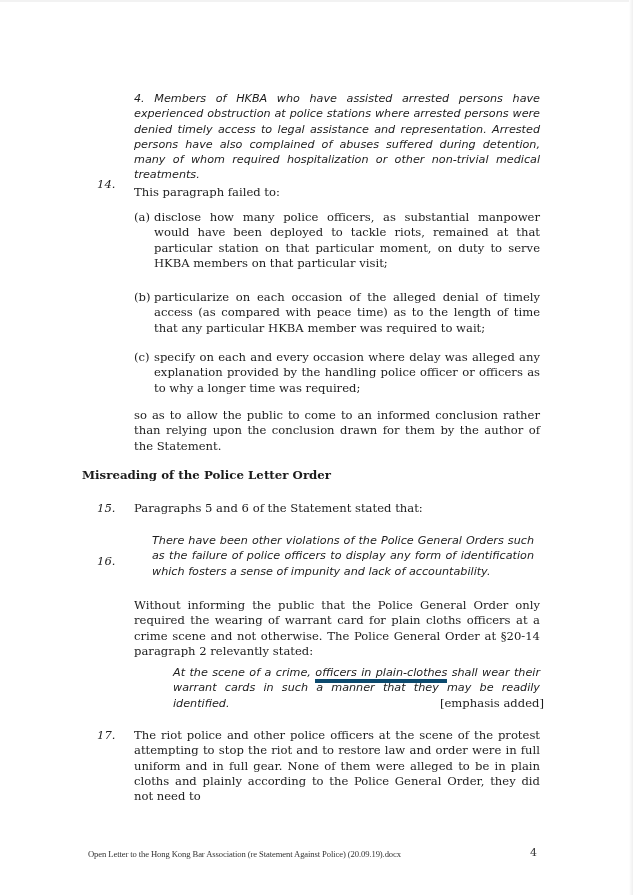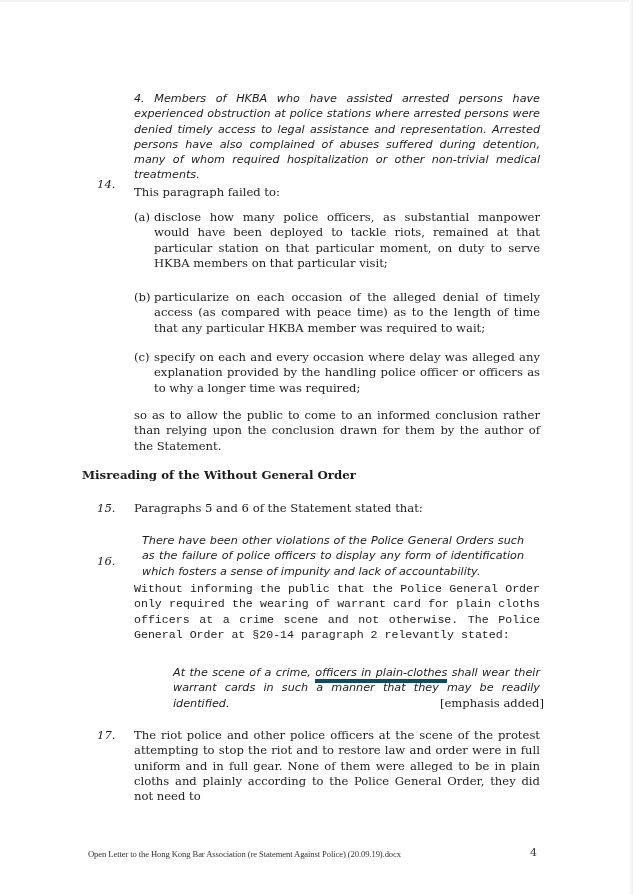--- a/index.html
+++ b/index.html
@@ -11,21 +11,21 @@
     .block { position: absolute; left: 134px; width: 406px; font-size: 11.6px; line-height: 15.3px;
              text-align: justify; }
     .quote-italic { font-family: "DejaVu Sans", "Liberation Sans", sans-serif; font-style: italic;
                     font-size: 11.2px; }
     .num { position: absolute; left: 97px; font-size: 11.6px; line-height: 15.3px; font-style: italic; }
     .item { position: absolute; left: 134px; width: 406px; font-size: 11.6px; line-height: 15.3px;
             text-align: justify; }
     .item .label { position: absolute; left: 0; top: 0; }
     .item .text { display: block; padding-left: 20px; text-indent: 0; }
     .heading { position: absolute; left: 82px; font-weight: bold; font-size: 11.8px; line-height: 15px; }
-    .blockquote { position: absolute; left: 142px; width: 382px; }
+    .blockquote { position: absolute; left: 152px; width: 382px; }
     .blockquote2 { position: absolute; left: 173px; width: 367px; }
     .underline { border-bottom: 4px solid #0c4a6e; }
     .right { position: absolute; right: 89px; font-size: 11.6px; line-height: 15px; text-align: right; }
     .footer { position: absolute; left: 88px; top: 849px; font-family: "Liberation Serif", serif;
               font-size: 8.6px; color: #333; letter-spacing: -0.1px; }
     .pagenum { position: absolute; left: 530px; top: 846px; font-size: 11px; color: #333; }
   </style>
 </head>
 <body>
 
@@ -44,28 +44,28 @@
 <div class="item" style="top:290px;">
   <span class="label">(b)</span>
   <span class="text">particularize on each occasion of the alleged denial of timely access (as compared with peace time) as to the length of time that any particular HKBA member was required to wait;</span>
 </div>
 <div class="item" style="top:350px;">
   <span class="label">(c)</span>
   <span class="text">specify on each and every occasion where delay was alleged any explanation provided by the handling police officer or officers as to why a longer time was required;</span>
 </div>
 <div class="block" style="top:408px;">so as to allow the public to come to an informed conclusion rather than relying upon the conclusion drawn for them by the author of the Statement.</div>
 
-<div class="heading" style="top:468px;">Misreading of the Without General Order</div>
+<div class="heading" style="top:468px;">Misreading of the Police Letter Order</div>
 
 <div class="num" style="top:501px;">15.</div>
 <div class="block" style="top:501px;">Paragraphs 5 and 6 of the Statement stated that:</div>
 <div class="block blockquote quote-italic" style="top:533px;">There have been other violations of the Police General Orders such as the failure of police officers to display any form of identification which fosters a sense of impunity and lack of accountability.</div>
 
 <div class="num" style="top:554px;">16.</div>
-<div class="block" style="top:581px;font-family:Liberation Mono, monospace;">Without informing the public that the Police General Order only required the wearing of warrant card for plain cloths officers at a crime scene and not otherwise.  The Police General Order at §20-14 paragraph 2 relevantly stated:</div>
+<div class="block" style="top:598px;">Without informing the public that the Police General Order only required the wearing of warrant card for plain cloths officers at a crime scene and not otherwise.  The Police General Order at §20-14 paragraph 2 relevantly stated:</div>
 <div class="block blockquote2 quote-italic" style="top:665px;"><span>At the scene of a crime, </span><span class="underline">officers in plain-clothes</span><span> shall wear their warrant cards in such a manner that they may be readily identified.</span></div>
 <div class="right" style="top:696px;">[emphasis added]</div>
 
 <div class="num" style="top:728px;">17.</div>
 <div class="block" style="top:728px;">The riot police and other police officers at the scene of the protest attempting to stop the riot and to restore law and order were in full uniform and in full gear.  None of them were alleged to be in plain cloths and plainly according to the Police General Order, they did not need to</div>
 
 <div class="footer">Open Letter to the Hong Kong Bar Association (re Statement Against Police) (20.09.19).docx</div>
 <div class="pagenum">4</div>
 
 </body></html>

